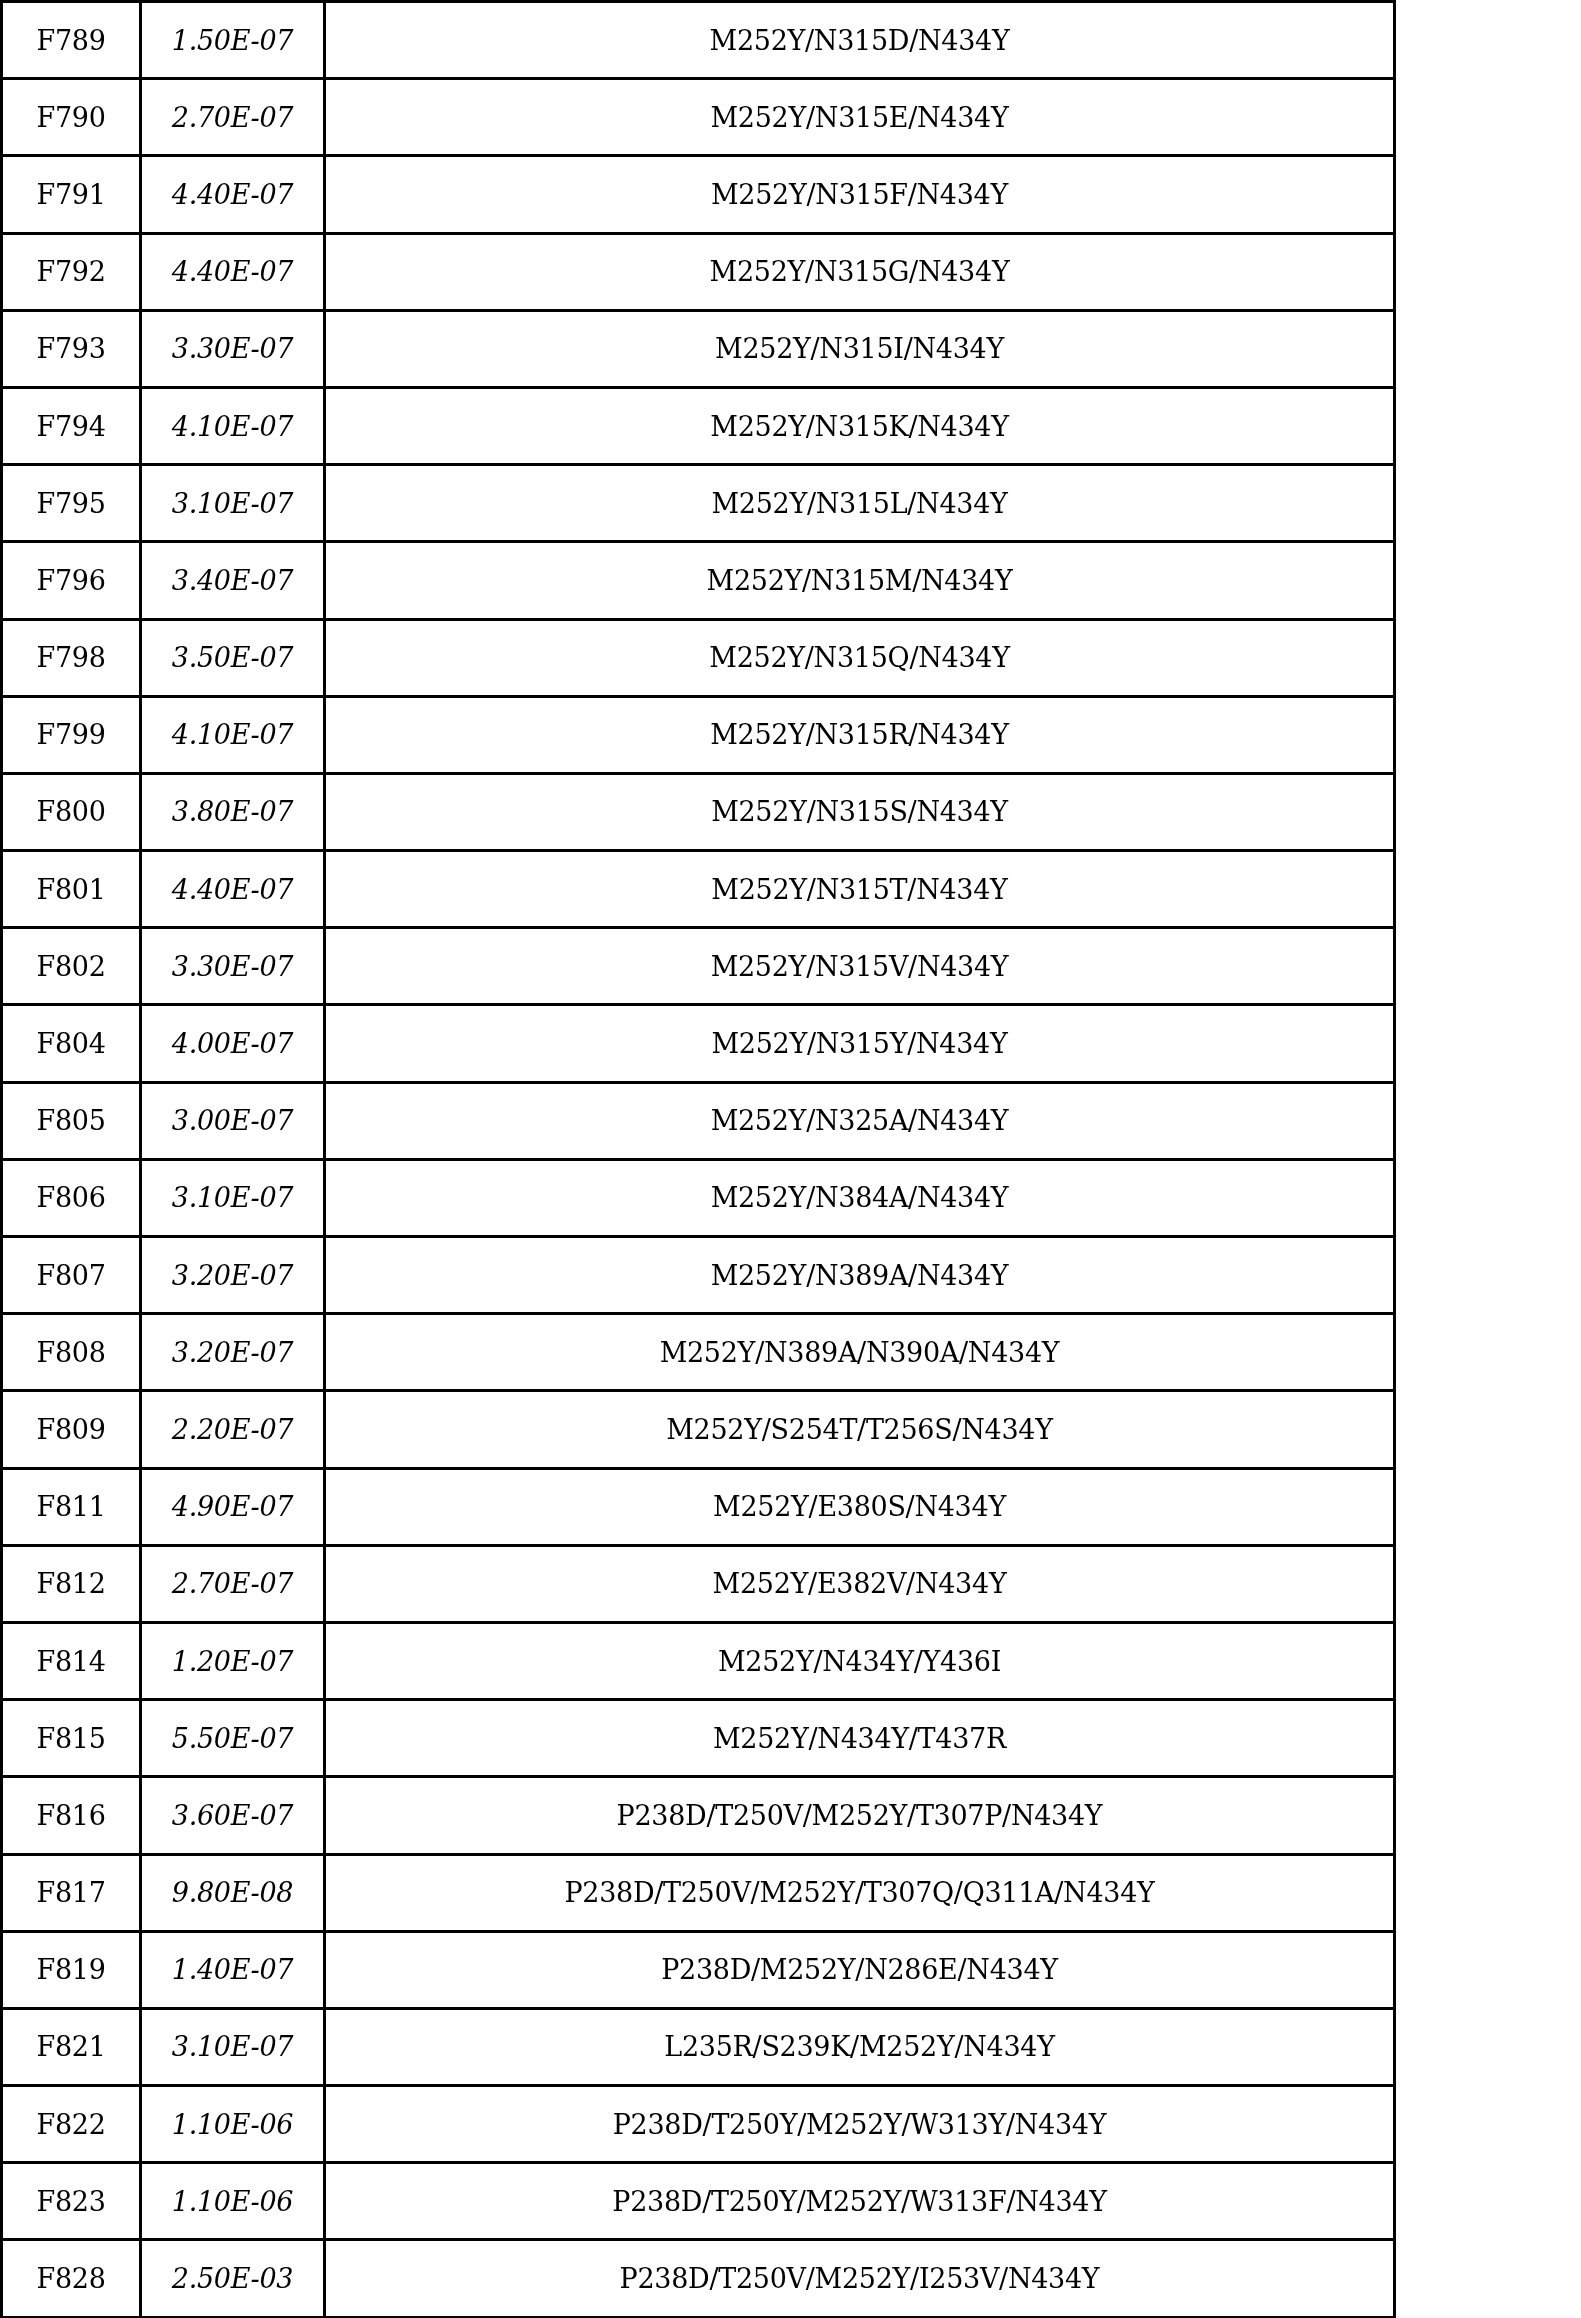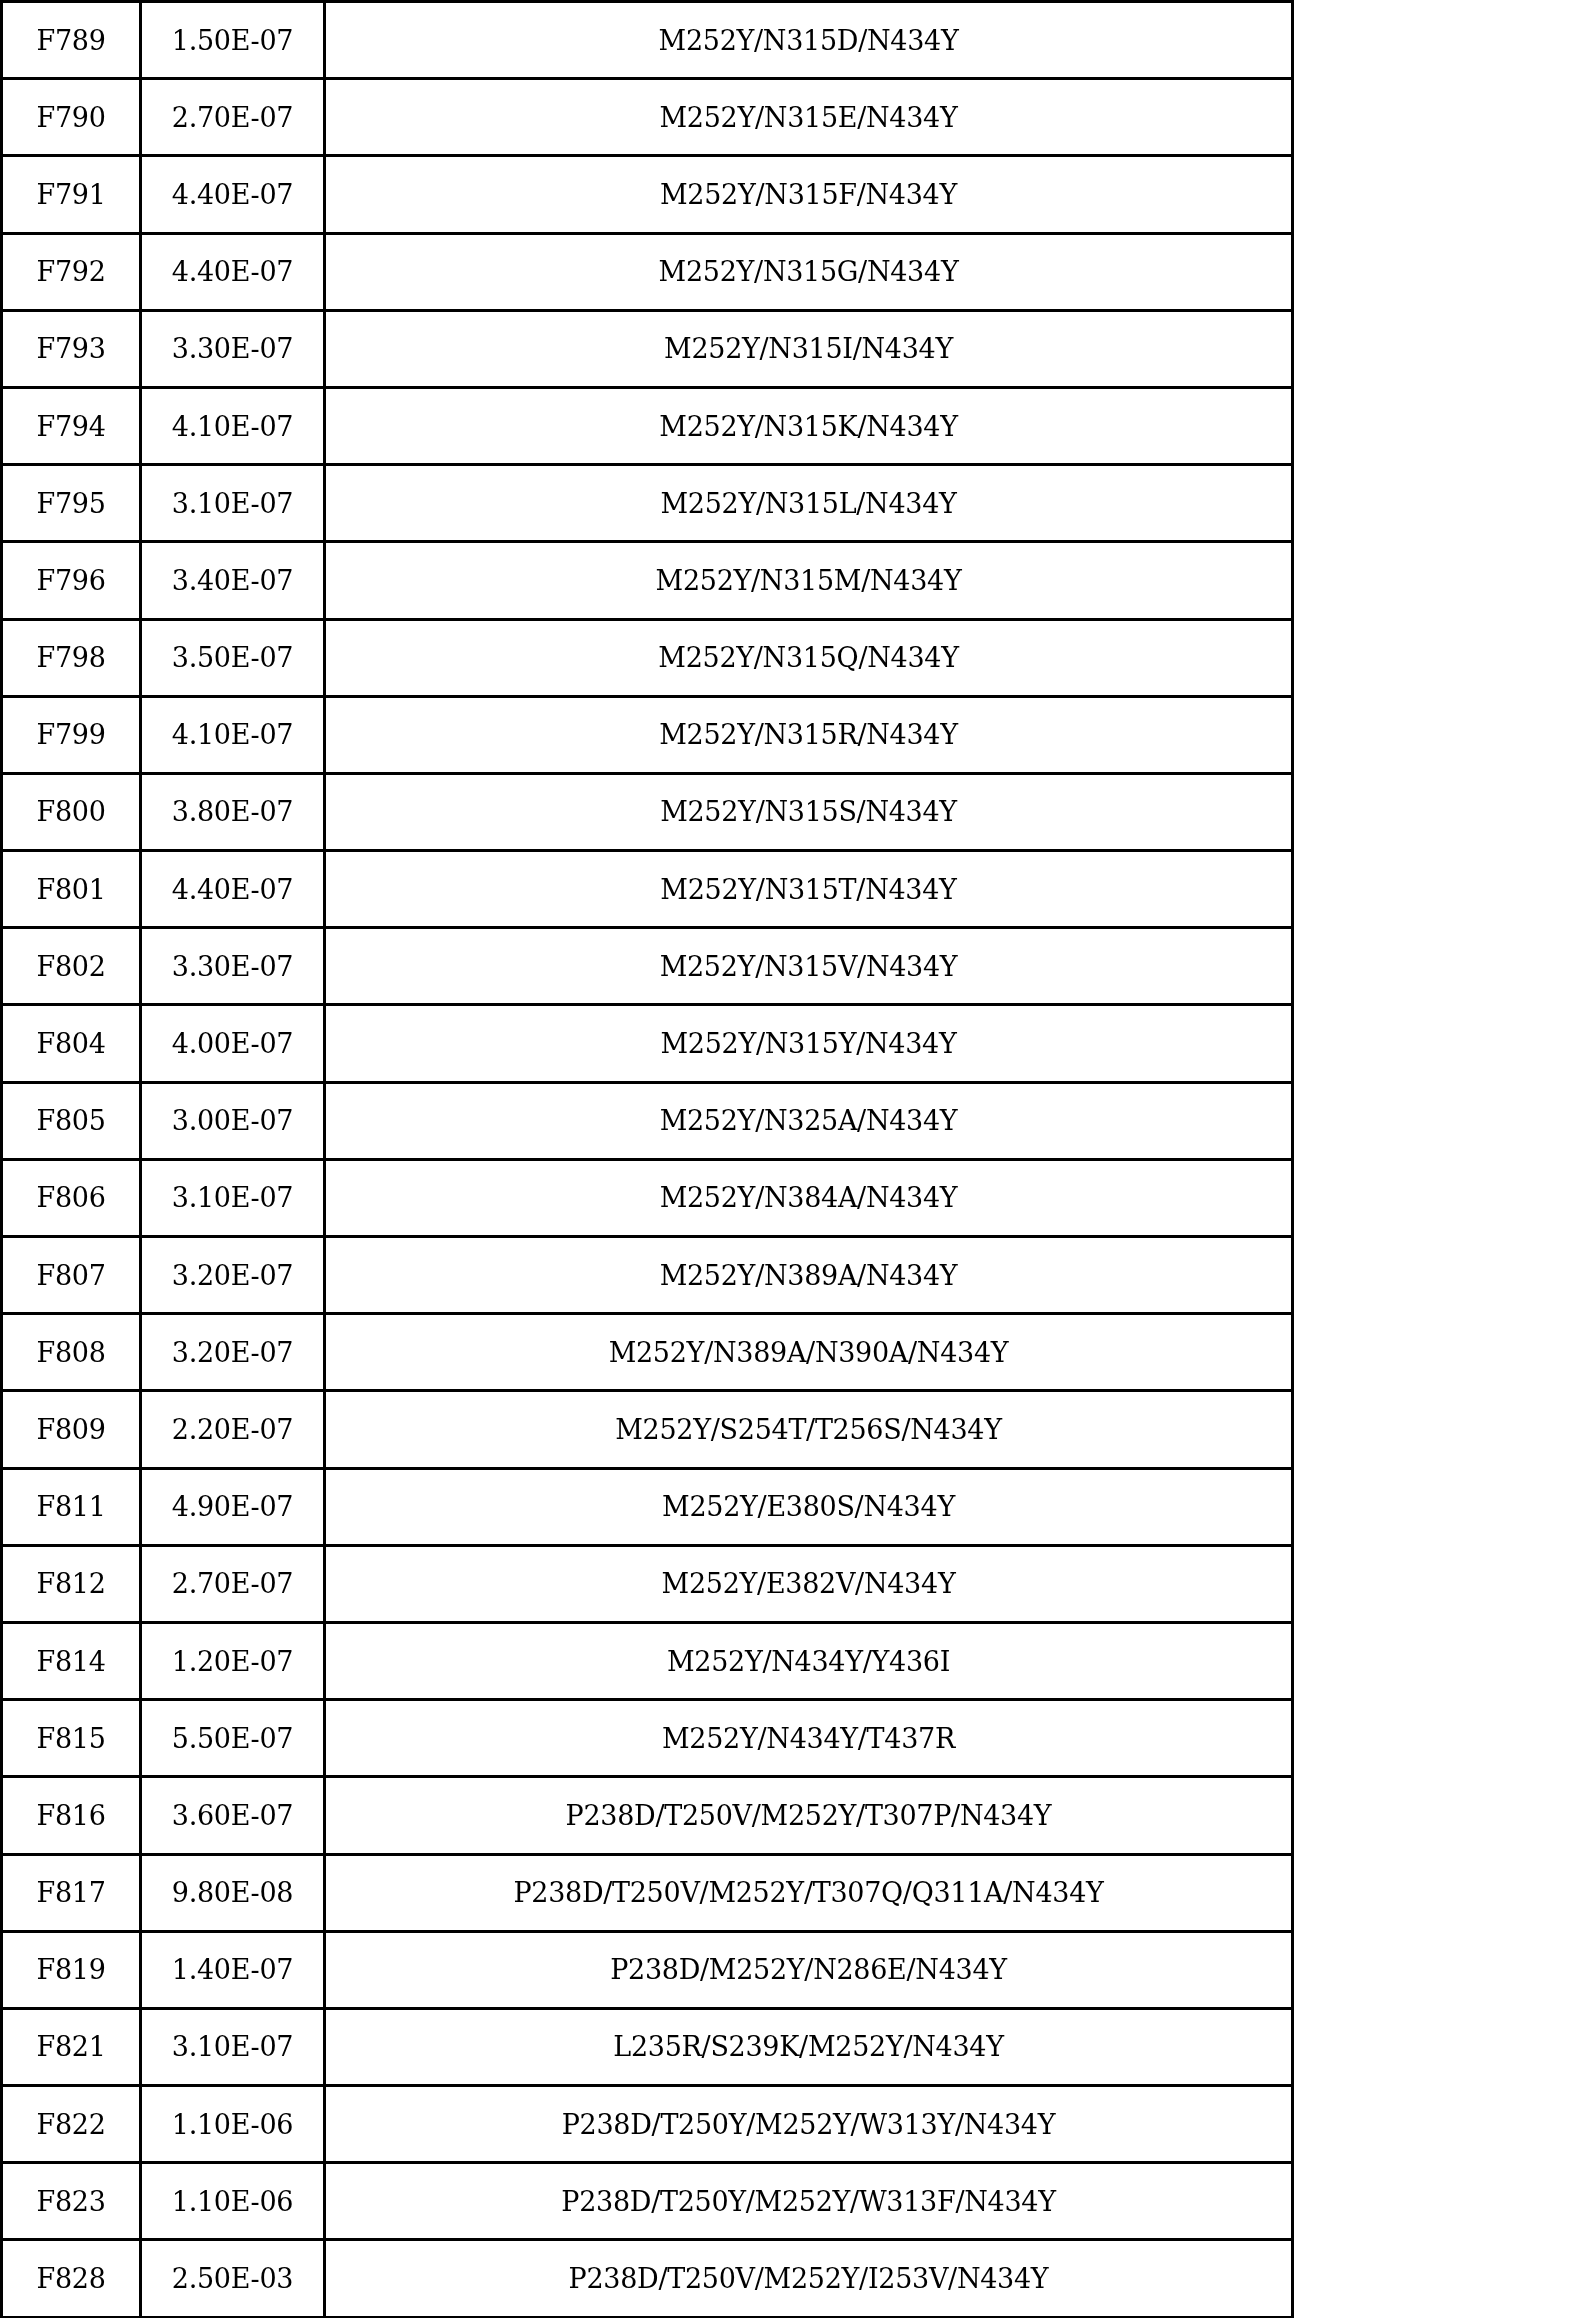--- a/index.html
+++ b/index.html
@@ -9,39 +9,39 @@
   }
   body {
     width: 1582px;
     height: 2319px;
     overflow: hidden;
     font-family: "DejaVu Serif", "Liberation Serif", serif;
     color: #000000;
   }
   table.variants {
     border-collapse: collapse;
-    width: 1294px;
+    width: 1396px;
     height: 2319px;
     table-layout: fixed;
   }
   table.variants td {
     border: 3.3px solid #000000;
     height: 62px;
     padding: 0;
     font-size: 27px;
     line-height: 27px;
     vertical-align: middle;
     white-space: nowrap;
     letter-spacing: -0.3px;
   }
   col.c-id { width: 139px; }
   col.c-kd { width: 184px; }
   col.c-mut { width: auto; }
   td.cell-id { text-align: center; }
-  td.cell-kd { text-align: center; }
+  td.cell-kd { text-align: center; font-style: italic; }
   td.cell-mut { text-align: center; padding-left: 17.4px; }
 </style>
 </head>
 <body>
 
 <table class="variants">
   <colgroup>
     <col class="c-id">
     <col class="c-kd">
     <col class="c-mut">

